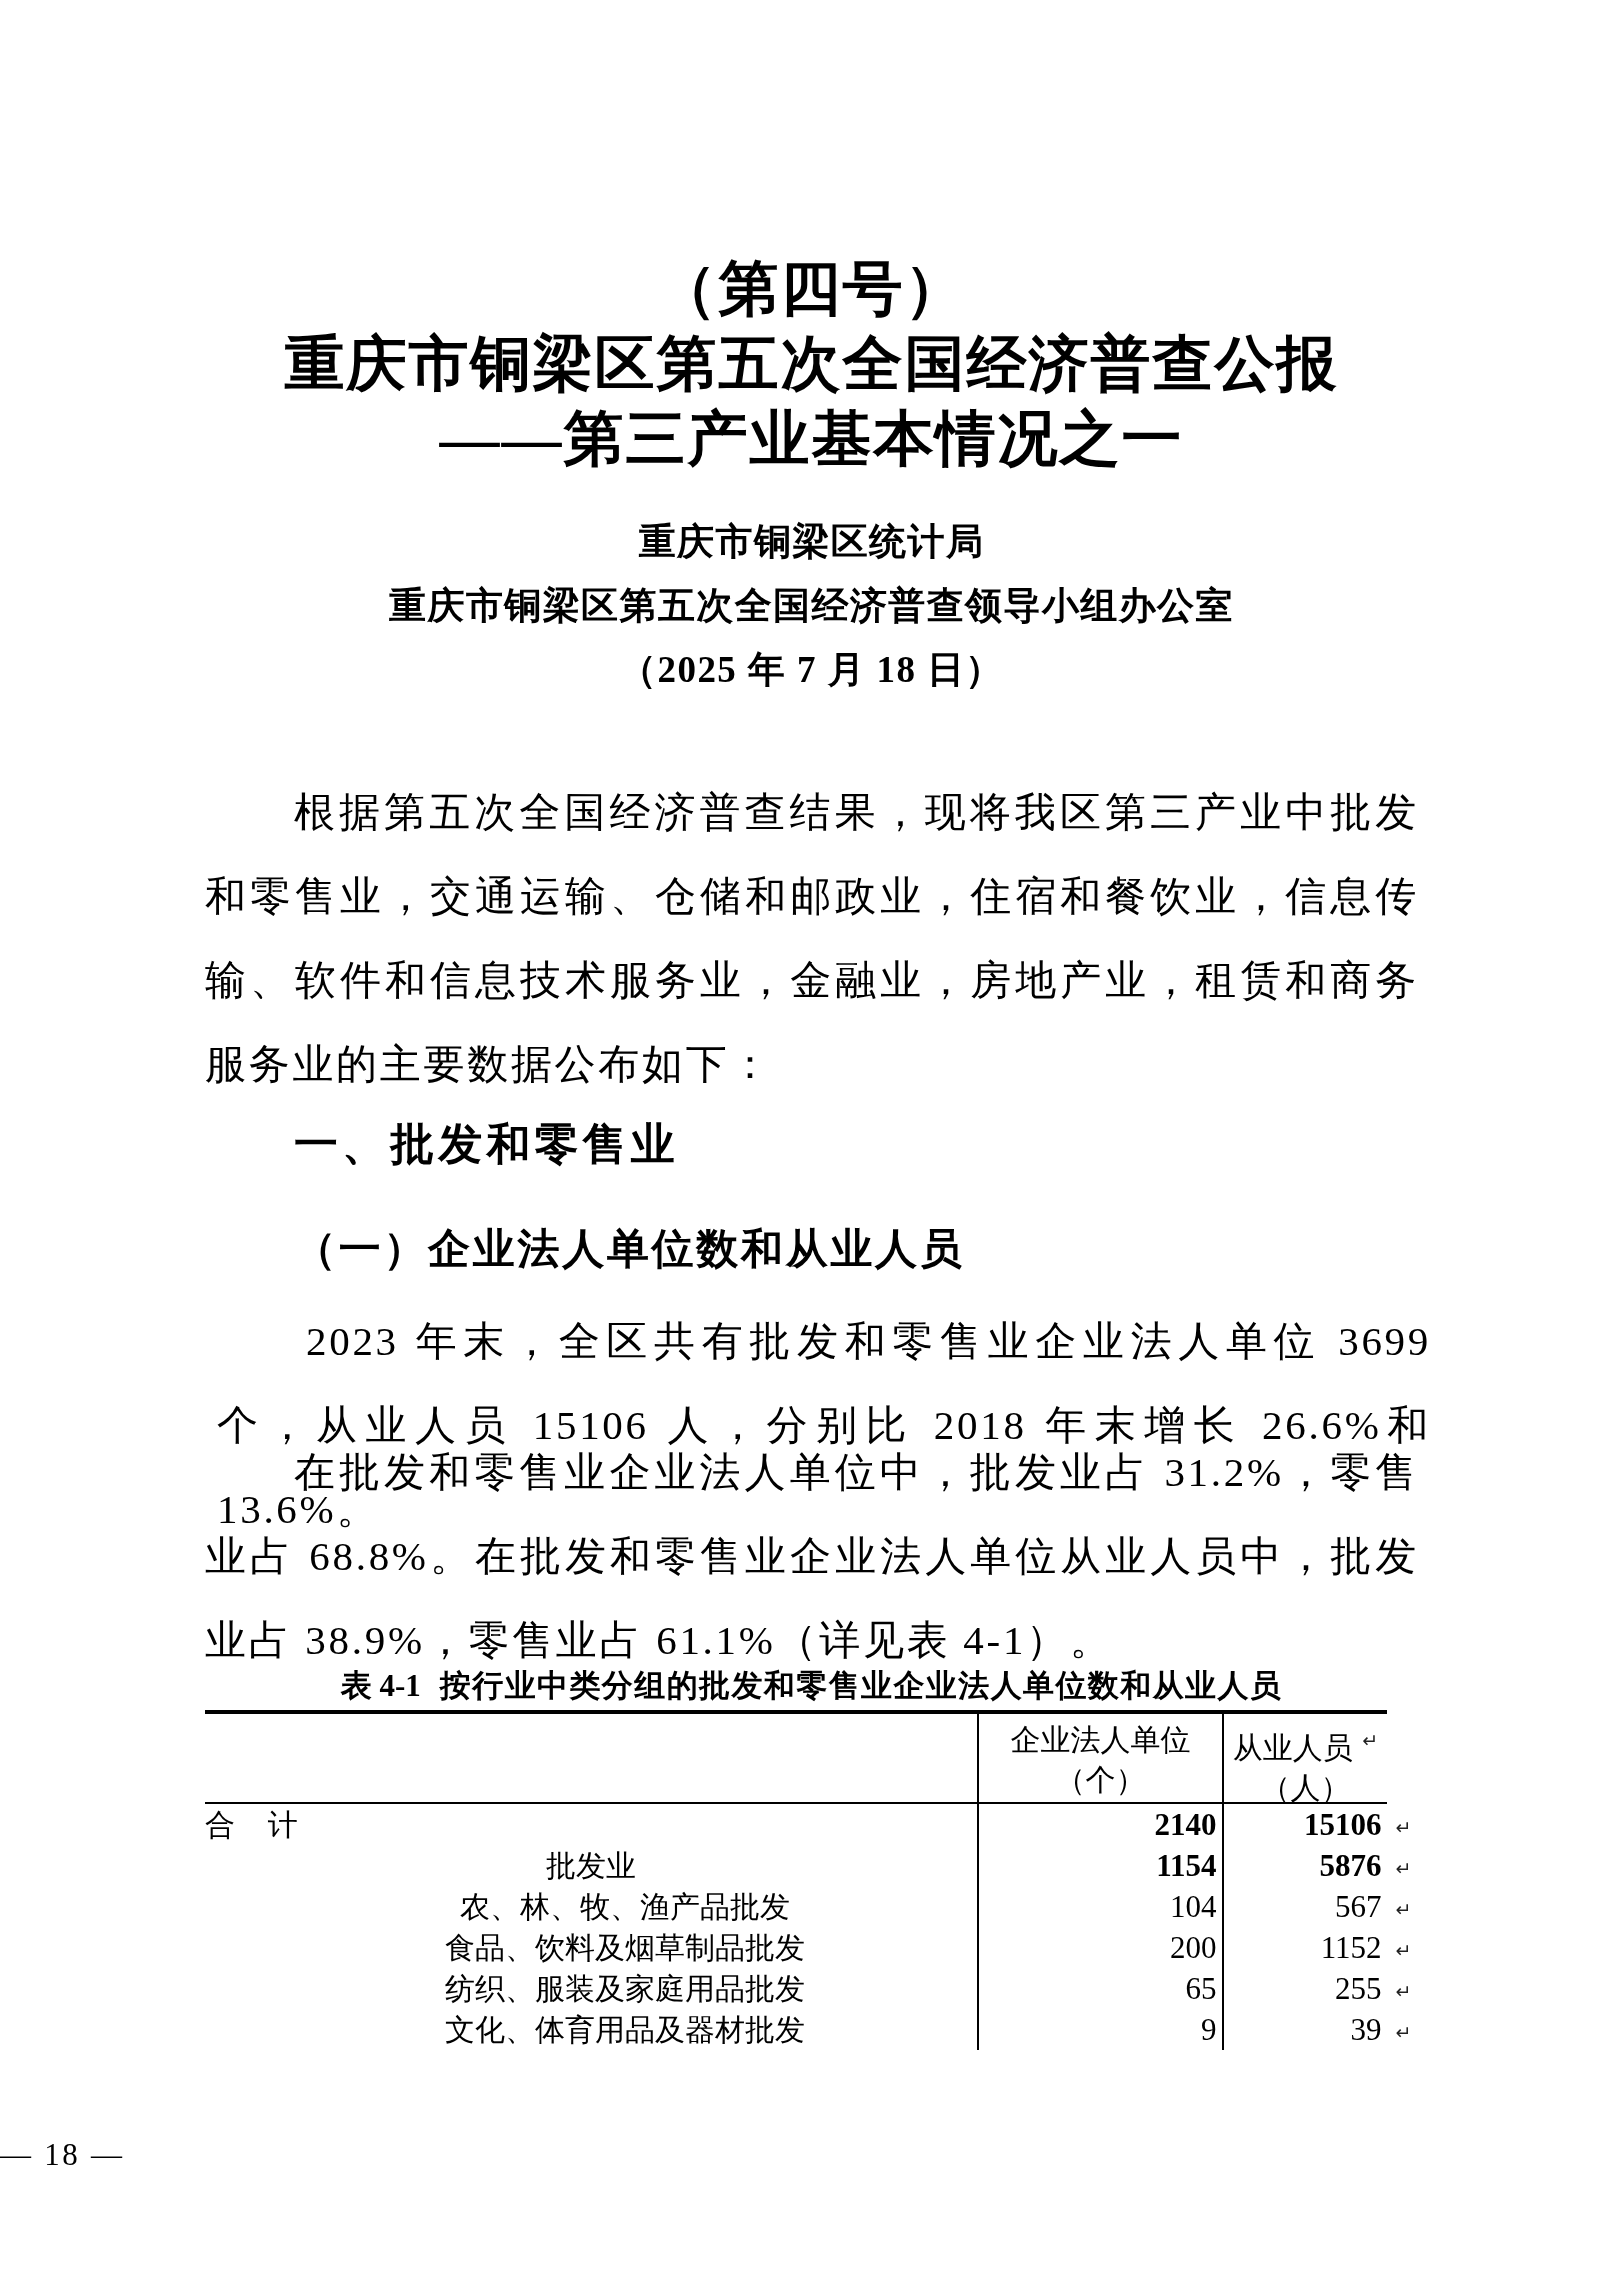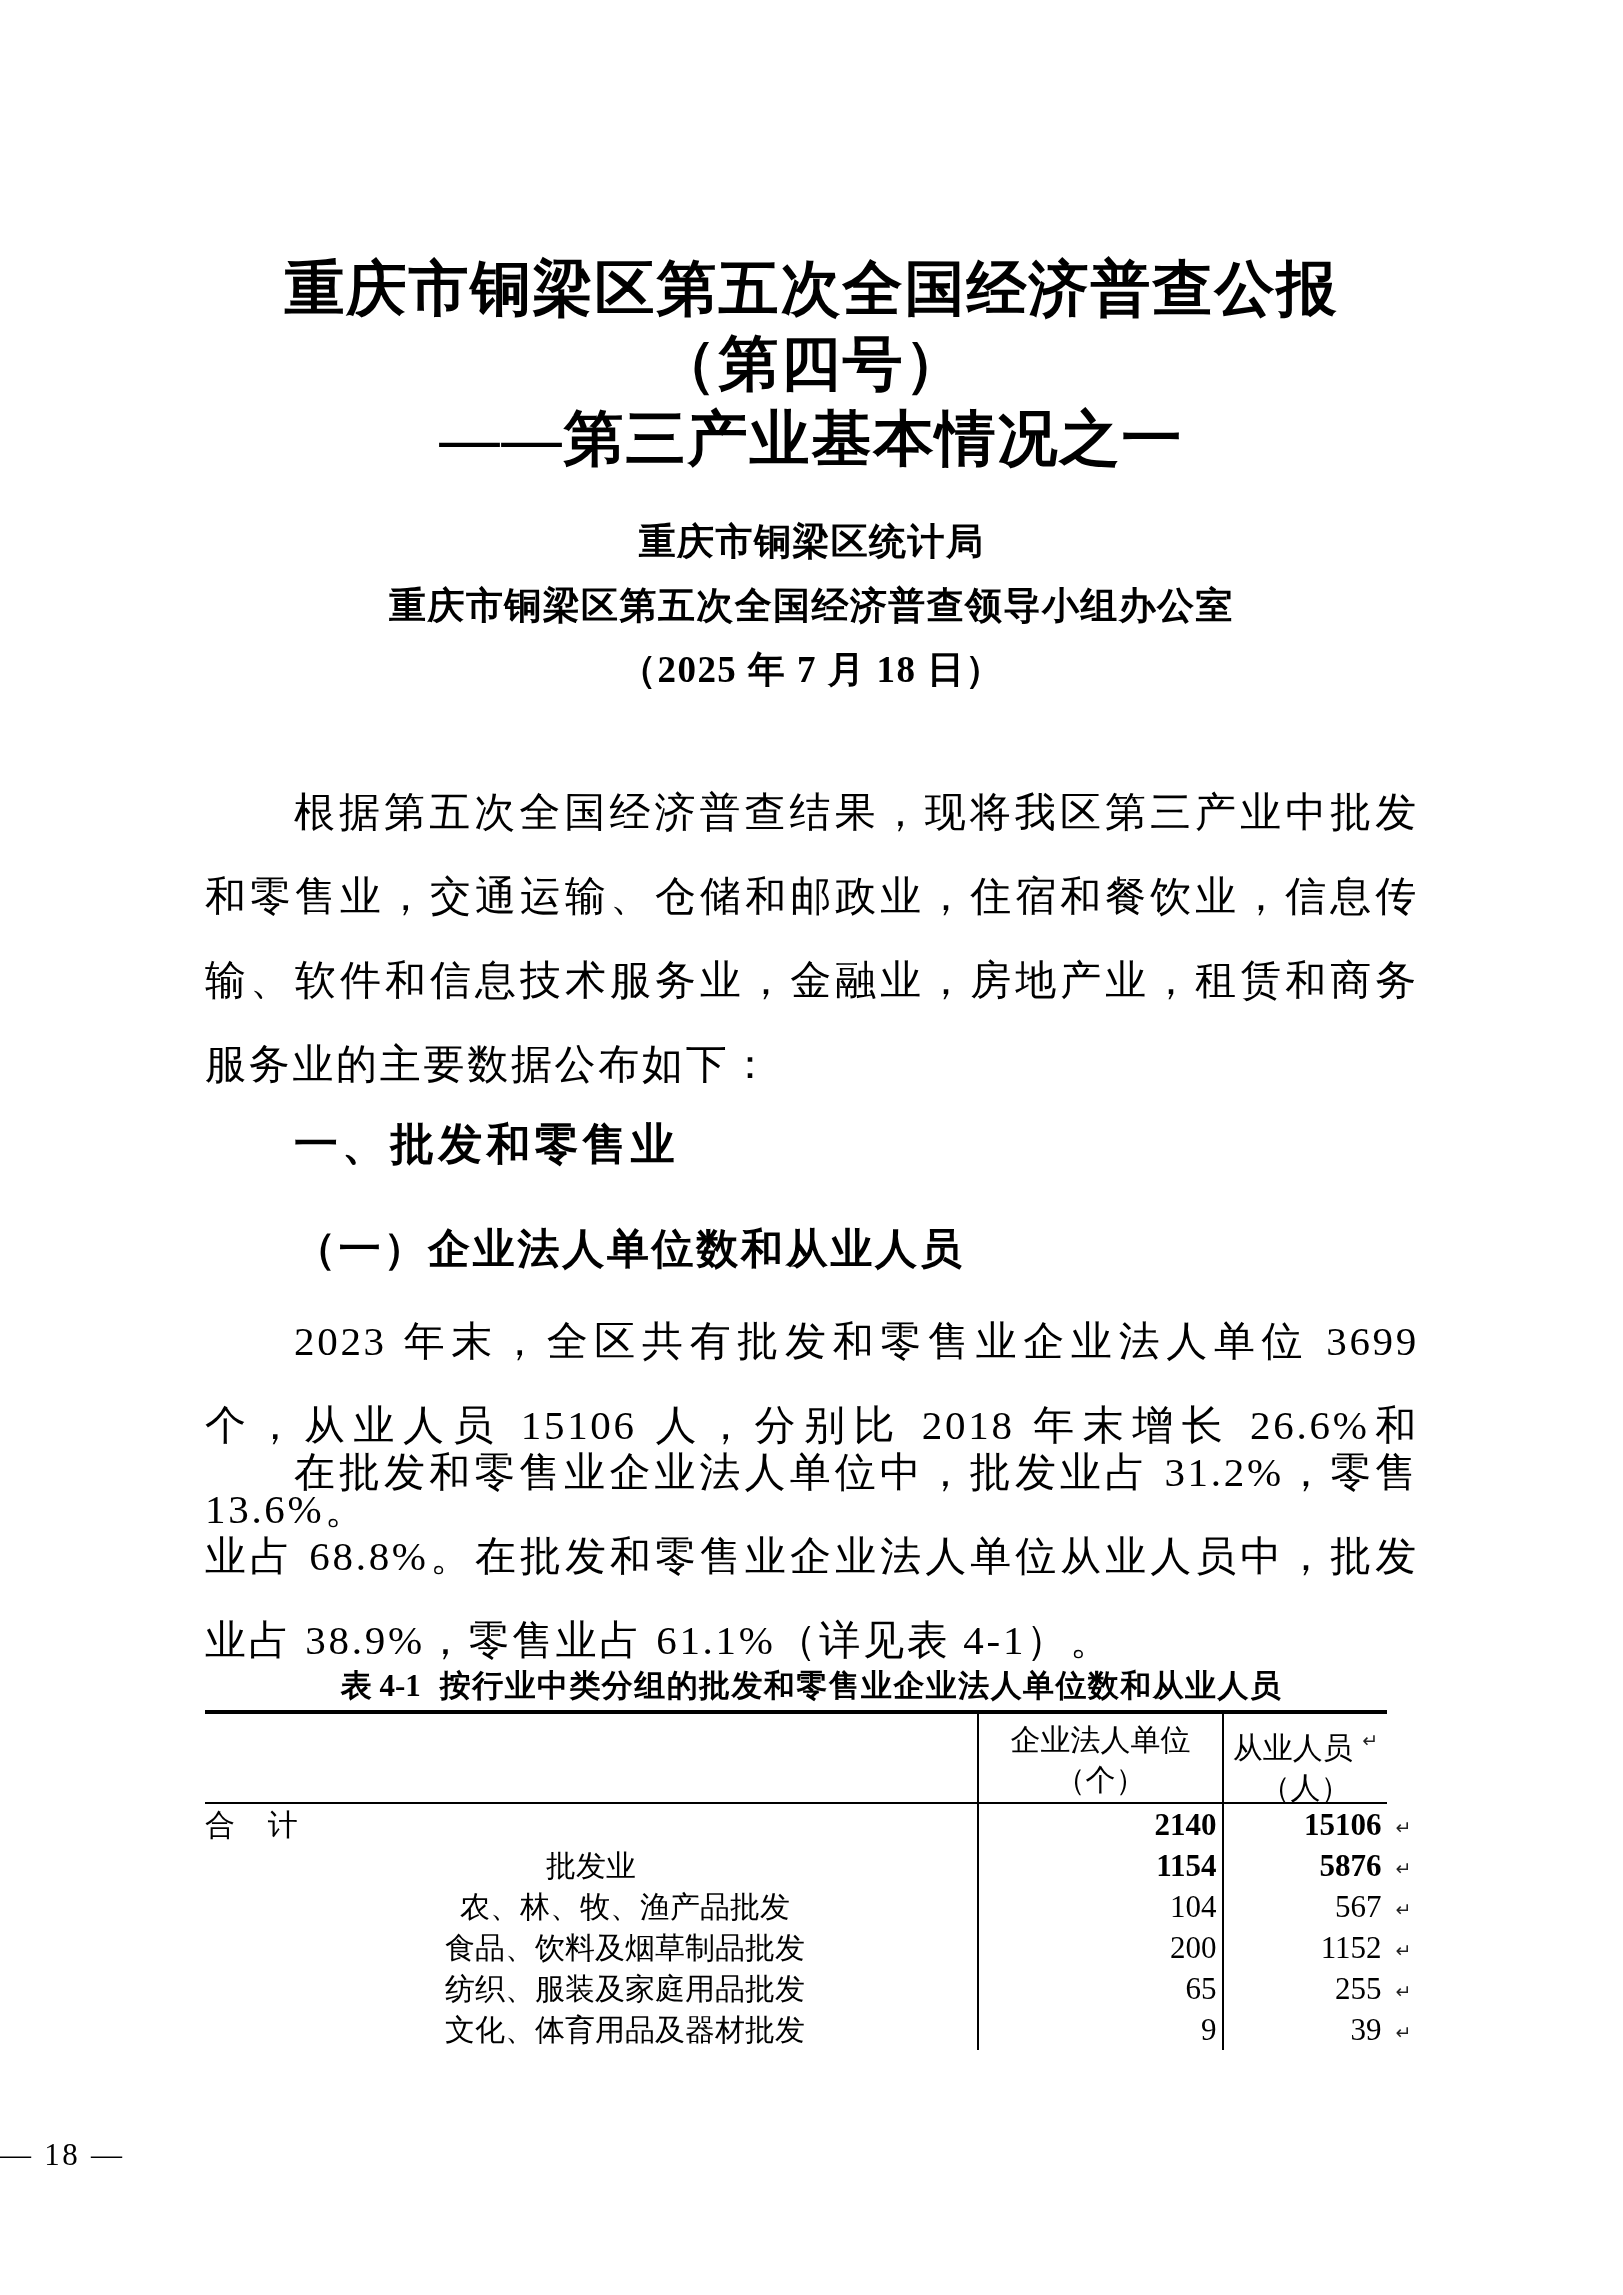--- a/index.html
+++ b/index.html
@@ -19,21 +19,21 @@
     position:absolute; top:510px; left:0; width:100%;
     text-align:center; font-size:37px; font-weight:600;
     line-height:64px; letter-spacing:1.4px;
   }
   .para {
     position:absolute; left:205px; width:1214px;
     font-size:41px; line-height:84px; letter-spacing:2.7px;
     text-align:justify; text-indent:89px;
   }
   .p1 { top:770px; }
-  .p2 { top:1299px; }
+  .p2 { top:1299px;margin-left:12px; }
   .p3 { top:1430px; }
   .h1 {
     position:absolute; left:205px; width:1214px; top:1110px;
     font-family:"Liberation Sans","DejaVu Sans",sans-serif;
     font-size:44px; font-weight:bold; line-height:68px;
     text-indent:89px; letter-spacing:4.1px;
   }
   .h2 {
     position:absolute; left:205px; width:1214px; top:1215px;
     font-size:42px; font-weight:600; line-height:68px;
@@ -78,22 +78,22 @@
     position:absolute; top:2133px; left:0; width:100%;
     text-align:left; font-size:31px; line-height:44px; letter-spacing:2.7px;
   }
 </style>
 </head>
 <body>
 
 <div class="page">
 
   <div class="title-block">
+    <div>（第四号）</div>
     <div>重庆市铜梁区第五次全国经济普查公报</div>
-    <div>（第四号）</div>
     <div>——第三产业基本情况之一</div>
   </div>
 
   <div class="byline-block">
     <div>重庆市铜梁区统计局</div>
     <div>重庆市铜梁区第五次全国经济普查领导小组办公室</div>
     <div>（2025 年 7 月 18 日）</div>
   </div>
 
   <p class="para p1">根据第五次全国经济普查结果，现将我区第三产业中批发和零售业，交通运输、仓储和邮政业，住宿和餐饮业，信息传输、软件和信息技术服务业，金融业，房地产业，租赁和商务服务业的主要数据公布如下：</p>

